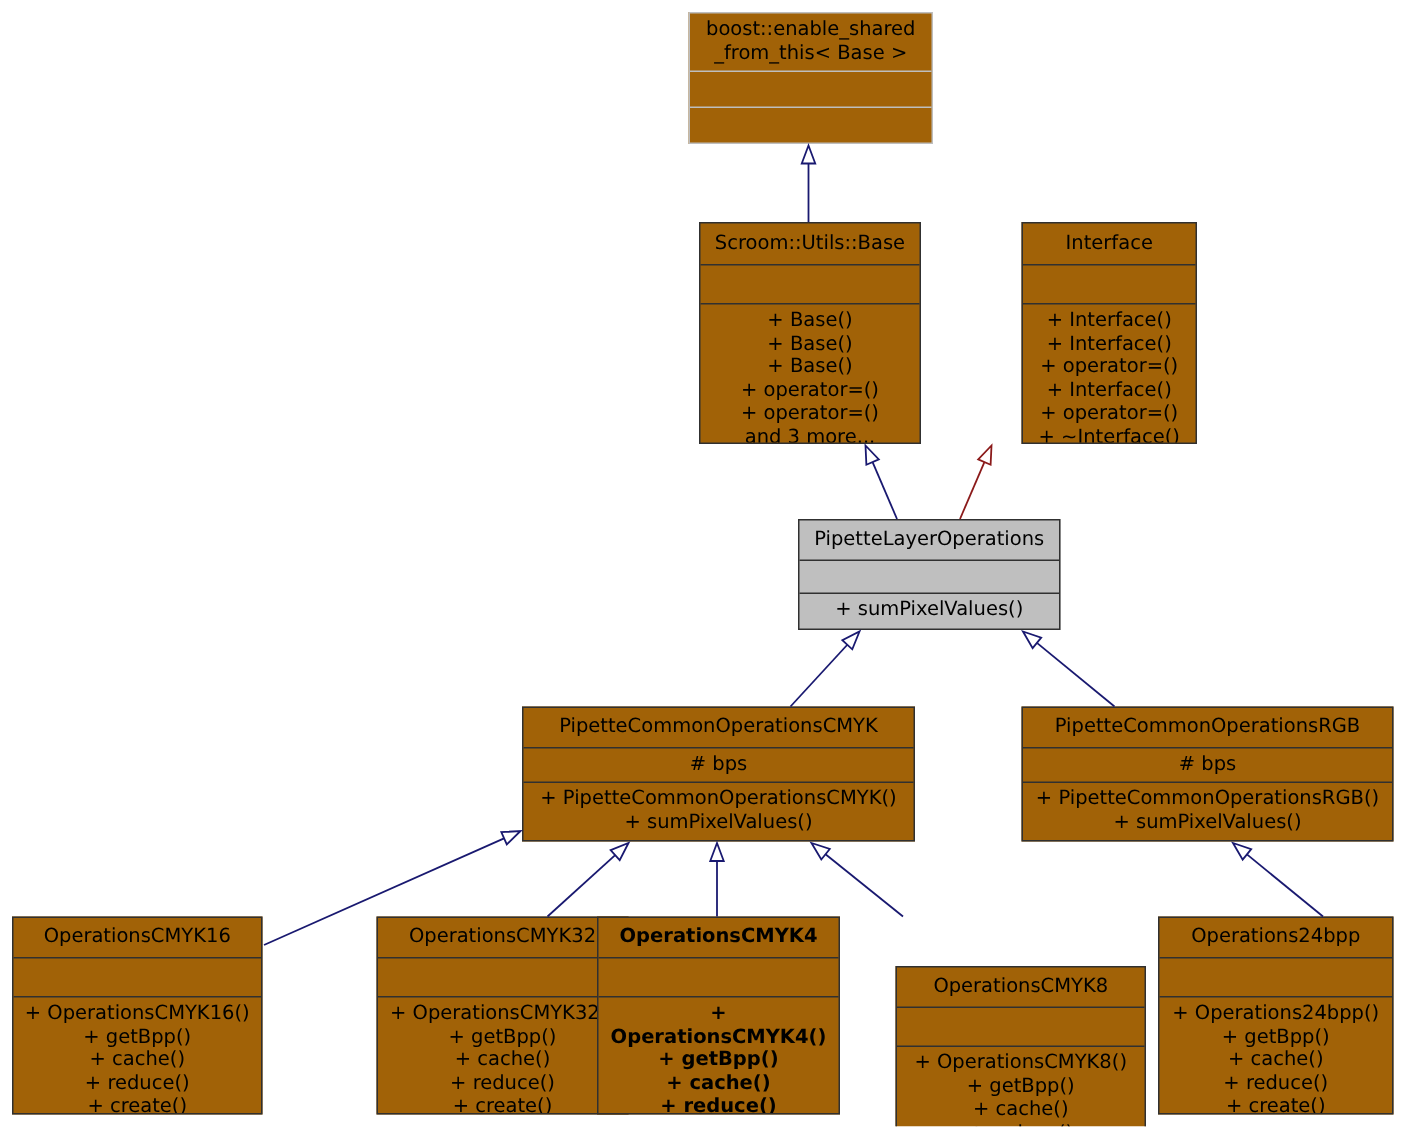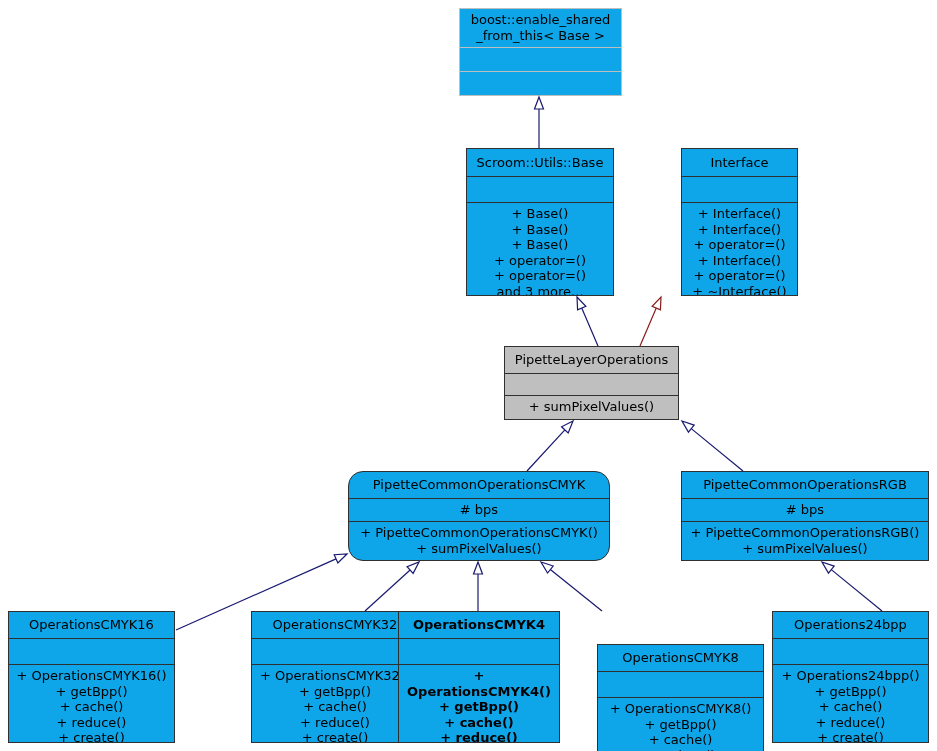--- a/index.html
+++ b/index.html
@@ -7,21 +7,21 @@
     position:relative;
     width:937px;height:751px;
     background:#ffffff;
     font-family:"DejaVu Sans","Liberation Sans",sans-serif;
     font-size:13px;
     color:#000000;
     overflow:hidden;
   }
   .node{
     position:absolute;
-    background:#0ea5e9;
+    background:#a16207;
     border:1px solid #303030;
     box-sizing:border-box;
     cursor:pointer;
   }
   .node.external{border-color:#bebebe;}
   .node.highlight{background:#bfbfbf;}
   .cmp{
     box-sizing:border-box;
     overflow:hidden;
     white-space:pre-line;
@@ -70,27 +70,27 @@
     <div class="cmp title" style="height:27px">Interface</div>
     <div class="cmp body" style="height:26px"></div>
     <div class="cmp body" style="height:93px">+ Interface()
 + Interface()
 + operator=()
 + Interface()
 + operator=()
 + ~Interface()</div>
   </div>
 
-  <div class="node highlight" style="left:504px;top:346px;width:175px;">
+  <div class="node highlight" style="left:532px;top:346px;width:175px;">
     <div class="cmp title" style="height:26px">PipetteLayerOperations</div>
     <div class="cmp body" style="height:22px"></div>
     <div class="cmp body" style="height:24px">+ sumPixelValues()</div>
   </div>
 
-  <div class="node" style="left:348px;top:471px;width:262px;border-radius:15px;">
+  <div class="node" style="left:348px;top:471px;width:262px;">
     <div class="cmp title" style="height:26px">PipetteCommonOperationsCMYK</div>
     <div class="cmp body" style="height:23px"># bps</div>
     <div class="cmp body" style="height:39px">+ PipetteCommonOperationsCMYK()
 + sumPixelValues()</div>
   </div>
 
   <div class="node" style="left:681px;top:471px;width:248px;">
     <div class="cmp title" style="height:26px">PipetteCommonOperationsRGB</div>
     <div class="cmp body" style="height:23px"># bps</div>
     <div class="cmp body" style="height:39px">+ PipetteCommonOperationsRGB()

